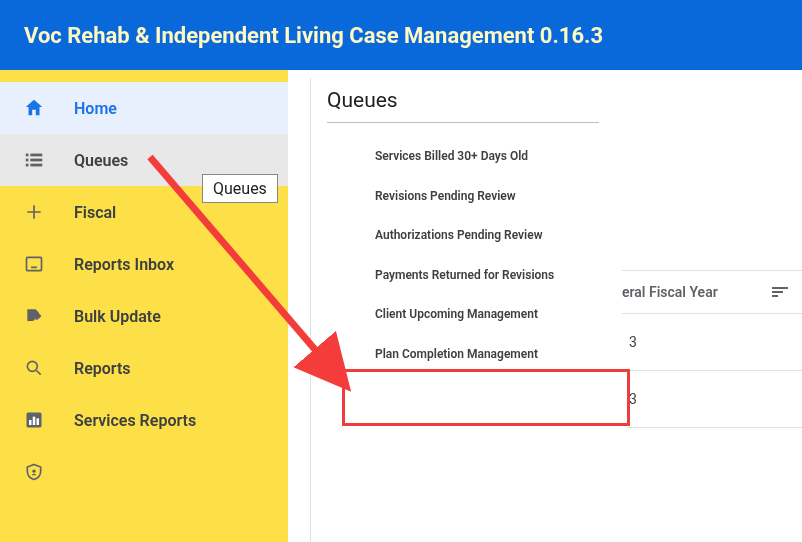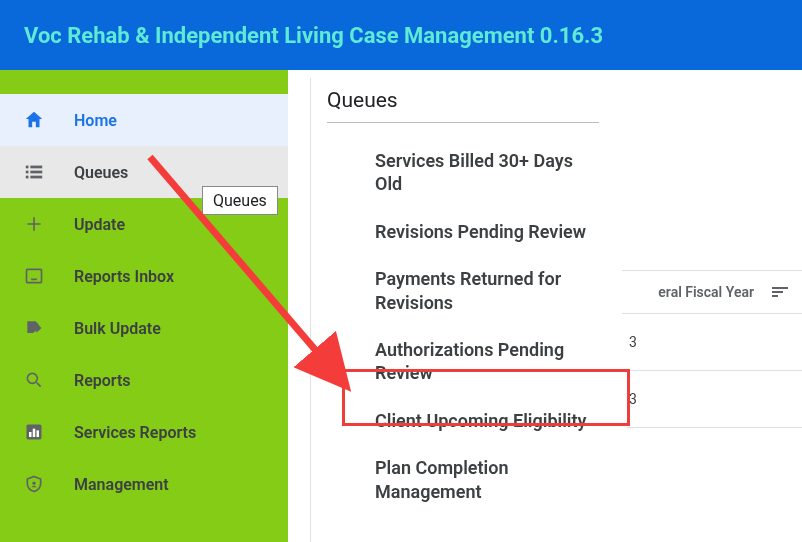--- a/index.html
+++ b/index.html
@@ -1,32 +1,32 @@
 <!DOCTYPE html>
 <html><head>
 <meta charset="utf-8">
 <style>
   * { box-sizing: border-box; margin: 0; padding: 0; }
   html, body { width: 802px; height: 542px; font-family: Roboto, Arial, sans-serif; background: #fff; overflow: hidden; }
   .app { width: 802px; height: 542px; position: relative; }
   .header {
     background: #0968da;
-    color: #5eead4;
+    color: #fef9c3;
     height: 70px;
     display: flex;
     align-items: center;
     padding-left: 24px;
     font-size: 22px;
     font-weight: 700;
   }
   .body { display: flex; height: calc(542px - 70px); }
   .sidebar {
     width: 288px;
-    padding-top: 24px;
-    background: #84cc16;
+    padding-top: 12px;
+    background: #fde047;
   }
   .nav-item {
     display: flex;
     align-items: center;
     height: 52px;
     padding-left: 22px;
     font-size: 16px;
     font-weight: 600;
     color: #3c4043;
     cursor: pointer;
@@ -67,21 +67,21 @@
   .submenu-title {
     font-size: 21px;
     font-weight: 400;
     color: #202124;
     padding-bottom: 10px;
     border-bottom: 1px solid #bdbdbd;
     margin-bottom: 14px;
     width: 272px;
   }
   .queue-item {
-    font-size: 18px;
+    font-size: 12px;
     font-weight: 600;
     color: #3c4043;
     padding: 12px 8px 12px 48px;
     line-height: 1.3;
     cursor: pointer;
     width: 280px;
   }
   .highlight-box {
     position: absolute;
     border: 3px solid #ee3e3b;
@@ -99,26 +99,26 @@
   .right-peek {
     position: absolute;
     right: 0;
     top: 270px;
     width: 180px;
     height: 44px;
     border-top: 1px solid #e0e0e0;
     border-bottom: 1px solid #e0e0e0;
     display: flex;
     align-items: center;
-    justify-content: flex-end;
+    justify-content: space-between;
     padding-right: 12px;
     font-size: 14px;
     font-weight: 600;
     color: #5f6368;
-    gap: 18px;
+    gap: 2px;
   }
   .right-row {
     position: absolute;
     right: 0;
     width: 175px;
     height: 57px;
     border-bottom: 1px solid #e0e0e0;
     display: flex;
     align-items: center;
     justify-content: flex-start;
@@ -170,21 +170,21 @@
         <span>Queues</span>
         <div class="tooltip">Queues</div>
       </div>
 
       <div class="nav-item">
         <span class="nav-icon">
           <svg viewBox="0 0 24 24" width="20" height="20" fill="none" stroke="currentColor" stroke-width="2">
               <path d="M12 4v16M4 12h16"></path>
             </svg>
         </span>
-        <span>Update</span>
+        <span>Fiscal</span>
       </div>
 
       <div class="nav-item">
         <span class="nav-icon">
           <svg viewBox="0 0 24 24" width="20" height="20" fill="none" stroke="currentColor" stroke-width="2">
               <rect x="3" y="4" width="18" height="16" rx="1"></rect>
               <path d="M3 15h5l1 2h6l1-2h5" fill="currentColor" stroke="none"></path>
             </svg>
         </span>
         <span>Reports Inbox</span>
@@ -223,33 +223,32 @@
       </div>
 
       <div class="nav-item">
         <span class="nav-icon">
           <svg viewBox="0 0 24 24" width="20" height="20" fill="none" stroke="currentColor" stroke-width="2">
               <path d="M12 3l8 3v5c0 5-3.5 8.5-8 10-4.5-1.5-8-5-8-10V6l8-3z"></path>
               <circle cx="12" cy="11" r="2" fill="currentColor" stroke="none"></circle>
               <path d="M9 16c.5-1.5 2-2 3-2s2.5.5 3 2" fill="currentColor" stroke="none"></path>
             </svg>
         </span>
-        <span>Management</span>
       </div>
 
     </nav>
   </div>
 
   <div class="submenu">
     <div class="submenu-title">Queues</div>
     <div class="queue-item">Services Billed 30+ Days Old</div>
     <div class="queue-item">Revisions Pending Review</div>
+    <div class="queue-item">Authorizations Pending Review</div>
     <div class="queue-item">Payments Returned for Revisions</div>
-    <div class="queue-item">Authorizations Pending Review</div>
-    <div class="queue-item">Client Upcoming Eligibility</div>
+    <div class="queue-item">Client Upcoming Management</div>
     <div class="queue-item">Plan Completion Management</div>
   </div>
 
   <div class="right-peek">
     <span>eral Fiscal Year</span>
     <span class="sort-icon">
         <span></span>
         <span></span>
         <span></span>
       </span>

